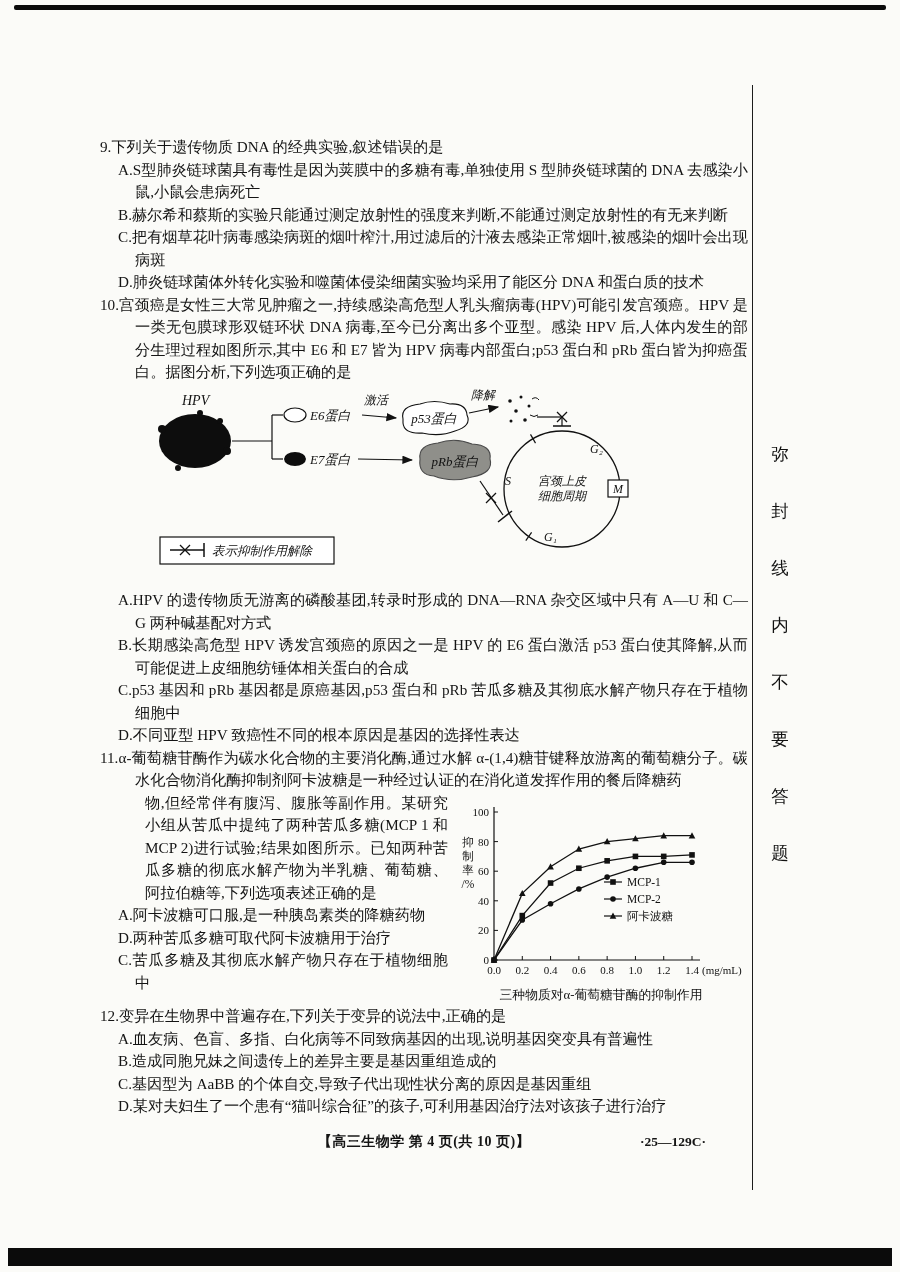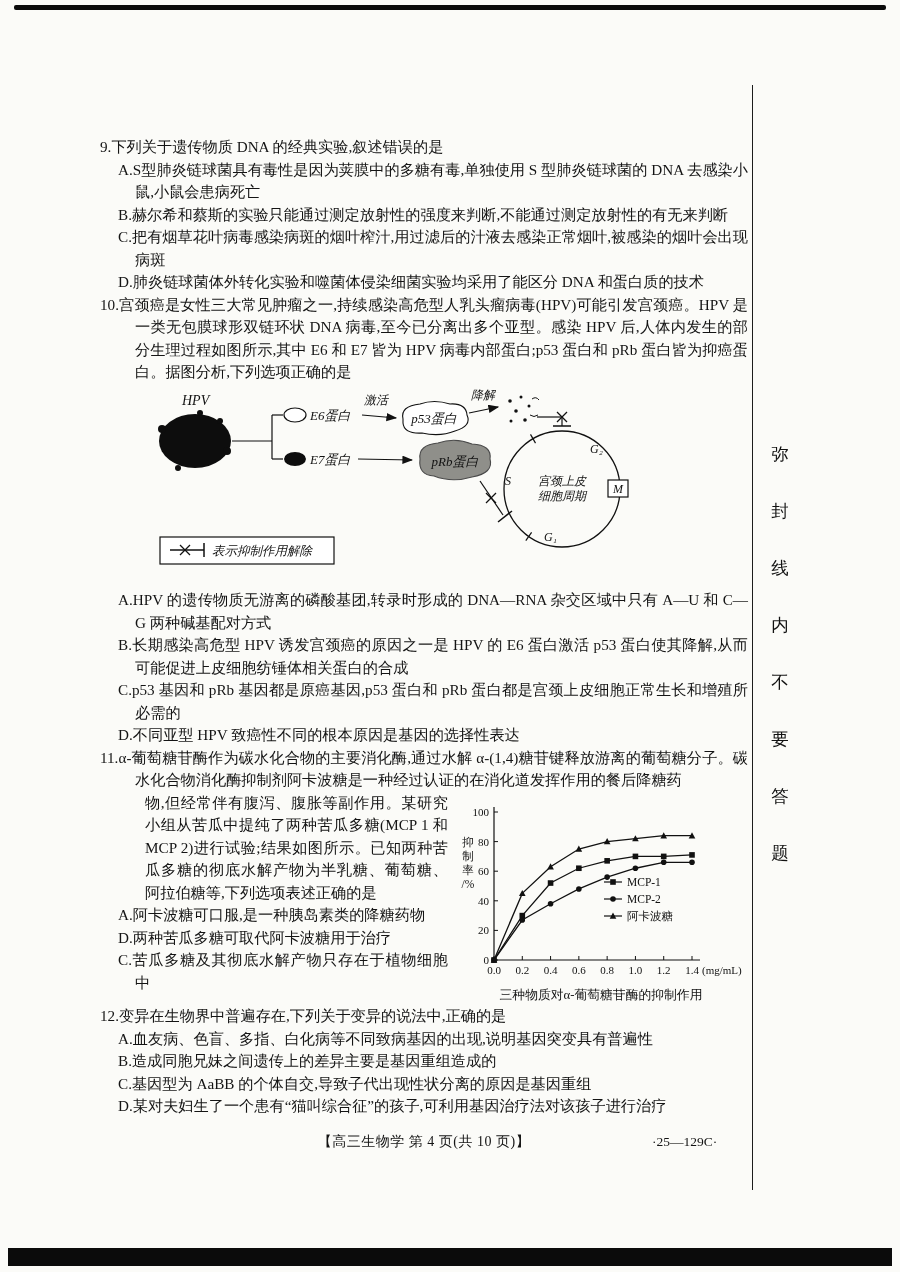--- a/index.html
+++ b/index.html
@@ -18,22 +18,22 @@
   .opt  { padding-left:35px; text-indent:-17px; }
   .cont { margin-left:45px; }
   .figure-wrap { margin:5px 0 6px 0;font-style:italic; }
   .chart-box { float:right; width:294px; margin:2px 0 2px 6px; }
   .chart-caption { text-align:center; font-size:12.8px; line-height:16px; margin-top:1px; }
   .q11-body::after { content:""; display:block; clear:both; }
   .footer {
     position:absolute; left:100px; top:1133px; width:648px;
     font-size:14px; text-align:center;
   }
-  .footer .center-label { font-weight:normal; letter-spacing:.5px; }
-  .footer .code { position:absolute; left:552px; top:1px; font-weight:normal; font-size:13.5px; }
+  .footer .center-label { font-weight:bold; letter-spacing:.5px; }
+  .footer .code { position:absolute; left:540px; top:1px; font-weight:bold; font-size:13.5px; }
   .seal-line { position:absolute; left:752px; top:85px; height:1105px; width:0; border-left:1.6px solid #1c1c1c; }
   .seal-col {
     position:absolute; left:766px; top:426px; width:28px;
     font-size:17.5px; line-height:57px; text-align:center; color:#111;
   }
   svg text { font-family:"Liberation Serif","DejaVu Serif",serif; fill:#111; }
 </style>
 </head>
 <body>
 
@@ -153,21 +153,21 @@
           <line x1="104" y1="154" x2="104" y2="168" stroke="#111" stroke-width="1.5"></line>
           <line x1="80" y1="156" x2="90" y2="166" stroke="#111" stroke-width="1.2"></line>
           <line x1="90" y1="156" x2="80" y2="166" stroke="#111" stroke-width="1.2"></line>
           <text x="112" y="166" font-size="12.5">表示抑制作用解除</text>
         </g>
       </svg>
     </div>
 
     <p class="opt">A.HPV 的遗传物质无游离的磷酸基团,转录时形成的 DNA—RNA 杂交区域中只有 A—U 和 C—G 两种碱基配对方式</p>
     <p class="opt">B.长期感染高危型 HPV 诱发宫颈癌的原因之一是 HPV 的 E6 蛋白激活 p53 蛋白使其降解,从而可能促进上皮细胞纺锤体相关蛋白的合成</p>
-    <p class="opt">C.p53 基因和 pRb 基因都是原癌基因,p53 蛋白和 pRb 蛋白都是宫颈上皮细胞正常生长和增殖所必需的</p>
+    <p class="opt">C.p53 基因和 pRb 基因都是原癌基因,p53 蛋白和 pRb 苦瓜多糖及其彻底水解产物只存在于植物细胞中</p>
     <p class="opt">D.不同亚型 HPV 致癌性不同的根本原因是基因的选择性表达</p>
   </div>
 
   <div>
     <p class="stem">11.α-葡萄糖苷酶作为碳水化合物的主要消化酶,通过水解 α-(1,4)糖苷键释放游离的葡萄糖分子。碳水化合物消化酶抑制剂阿卡波糖是一种经过认证的在消化道发挥作用的餐后降糖药</p>
     <div class="q11-body">
       <div class="chart-box">
         <svg id="inhibition-chart" width="294" height="186" viewBox="0 0 294 186">
             <line x1="40" y1="166" x2="40" y2="13" stroke="#111" stroke-width="1.2"></line>
             <line x1="40" y1="166" x2="246" y2="166" stroke="#111" stroke-width="1.2"></line>

